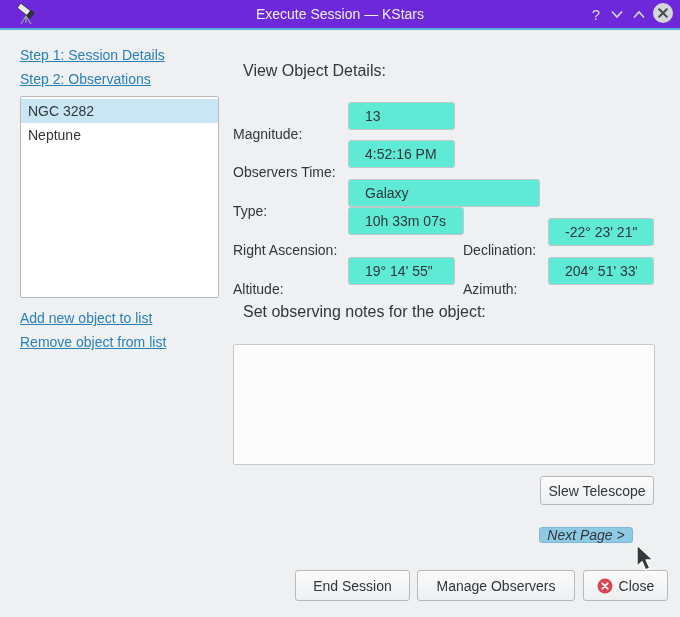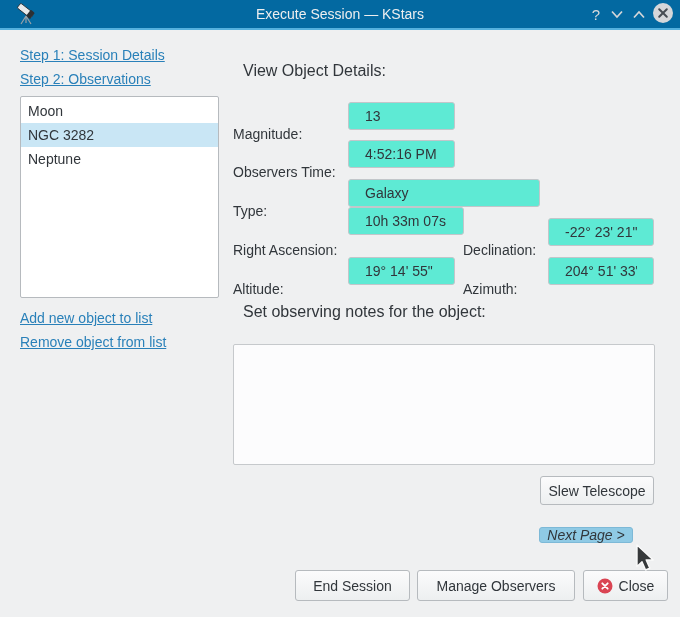--- a/index.html
+++ b/index.html
@@ -3,21 +3,21 @@
 <meta charset="utf-8">
 <style>
   html,body { margin:0; padding:0; }
   body {
     width:680px; height:617px; position:relative; overflow:hidden;
     background:#eff0f1; color:#31363b;
     font-family:"Liberation Sans", sans-serif; font-size:14px;
   }
 
   
-  .titlebar { position:absolute; left:0; top:0; width:680px; height:28px; background:#0369a1; }
+  .titlebar { position:absolute; left:0; top:0; width:680px; height:28px; background:#6d28d9; }
   .accent-line { position:absolute; left:0; top:28px; width:680px; height:2px; background:#55b1de; }
   .win-title {
     position:absolute; left:0; top:0; width:100%; height:28px; line-height:28px;
     text-align:center; color:#edeeef; font-size:14px; pointer-events:none;
   }
   .tb-icon { position:absolute; left:16px; top:2px; }
   .tb-btn {
     position:absolute; top:0; height:28px; display:flex; align-items:center;
     justify-content:center; color:#d8dadc; cursor:default;
   }
@@ -134,21 +134,20 @@
       </svg>
     </span>
   </div>
 </div>
 <div class="accent-line"></div>
 
 <a class="link" id="step1-link">Step 1: Session Details</a>
 <a class="link" id="step2-link">Step 2: Observations</a>
 
 <div id="object-list">
-  <div class="list-item">Moon</div>
   <div class="list-item selected">NGC 3282</div>
   <div class="list-item">Neptune</div>
 </div>
 
 <a class="link" id="add-link">Add new object to list</a>
 <a class="link" id="remove-link">Remove object from list</a>
 
 <div class="section-heading" id="details-heading">View Object Details:</div>
 
 <span class="fldlabel" id="lbl-magnitude">Magnitude:</span>

